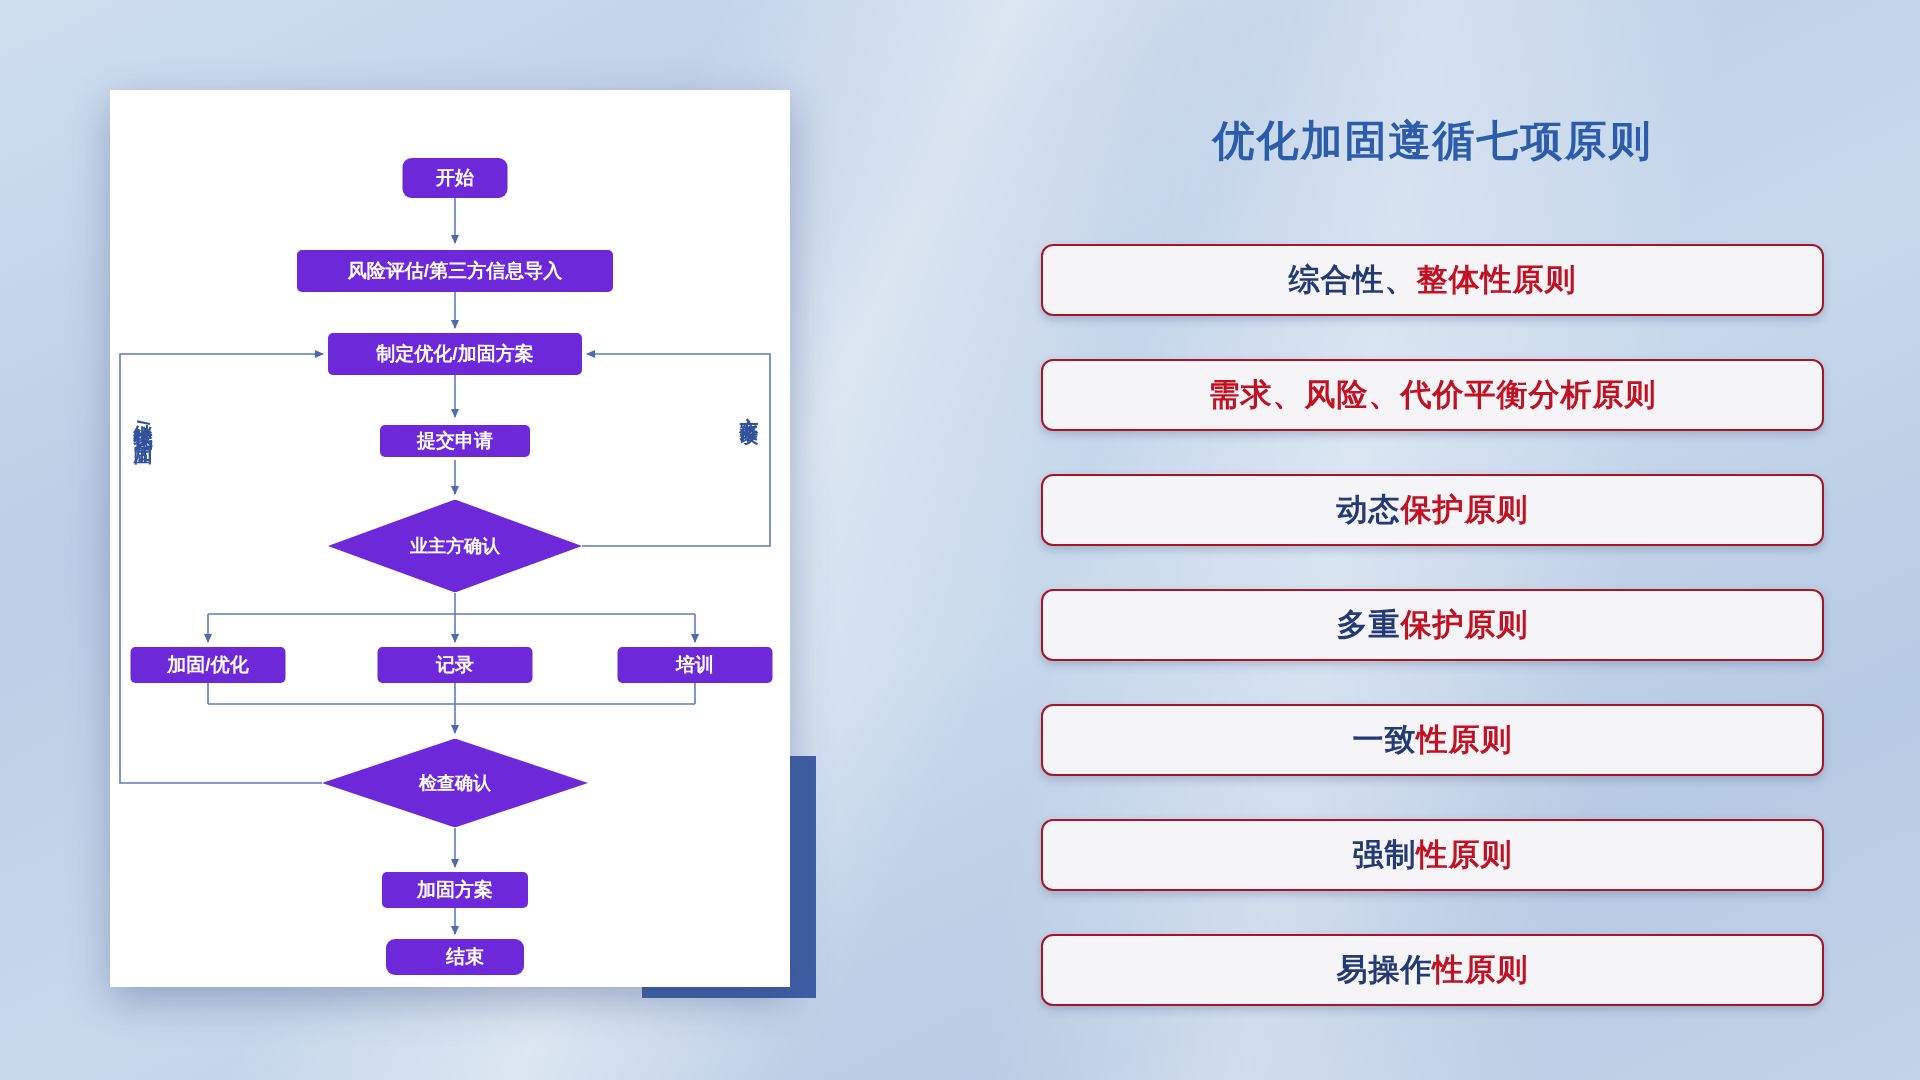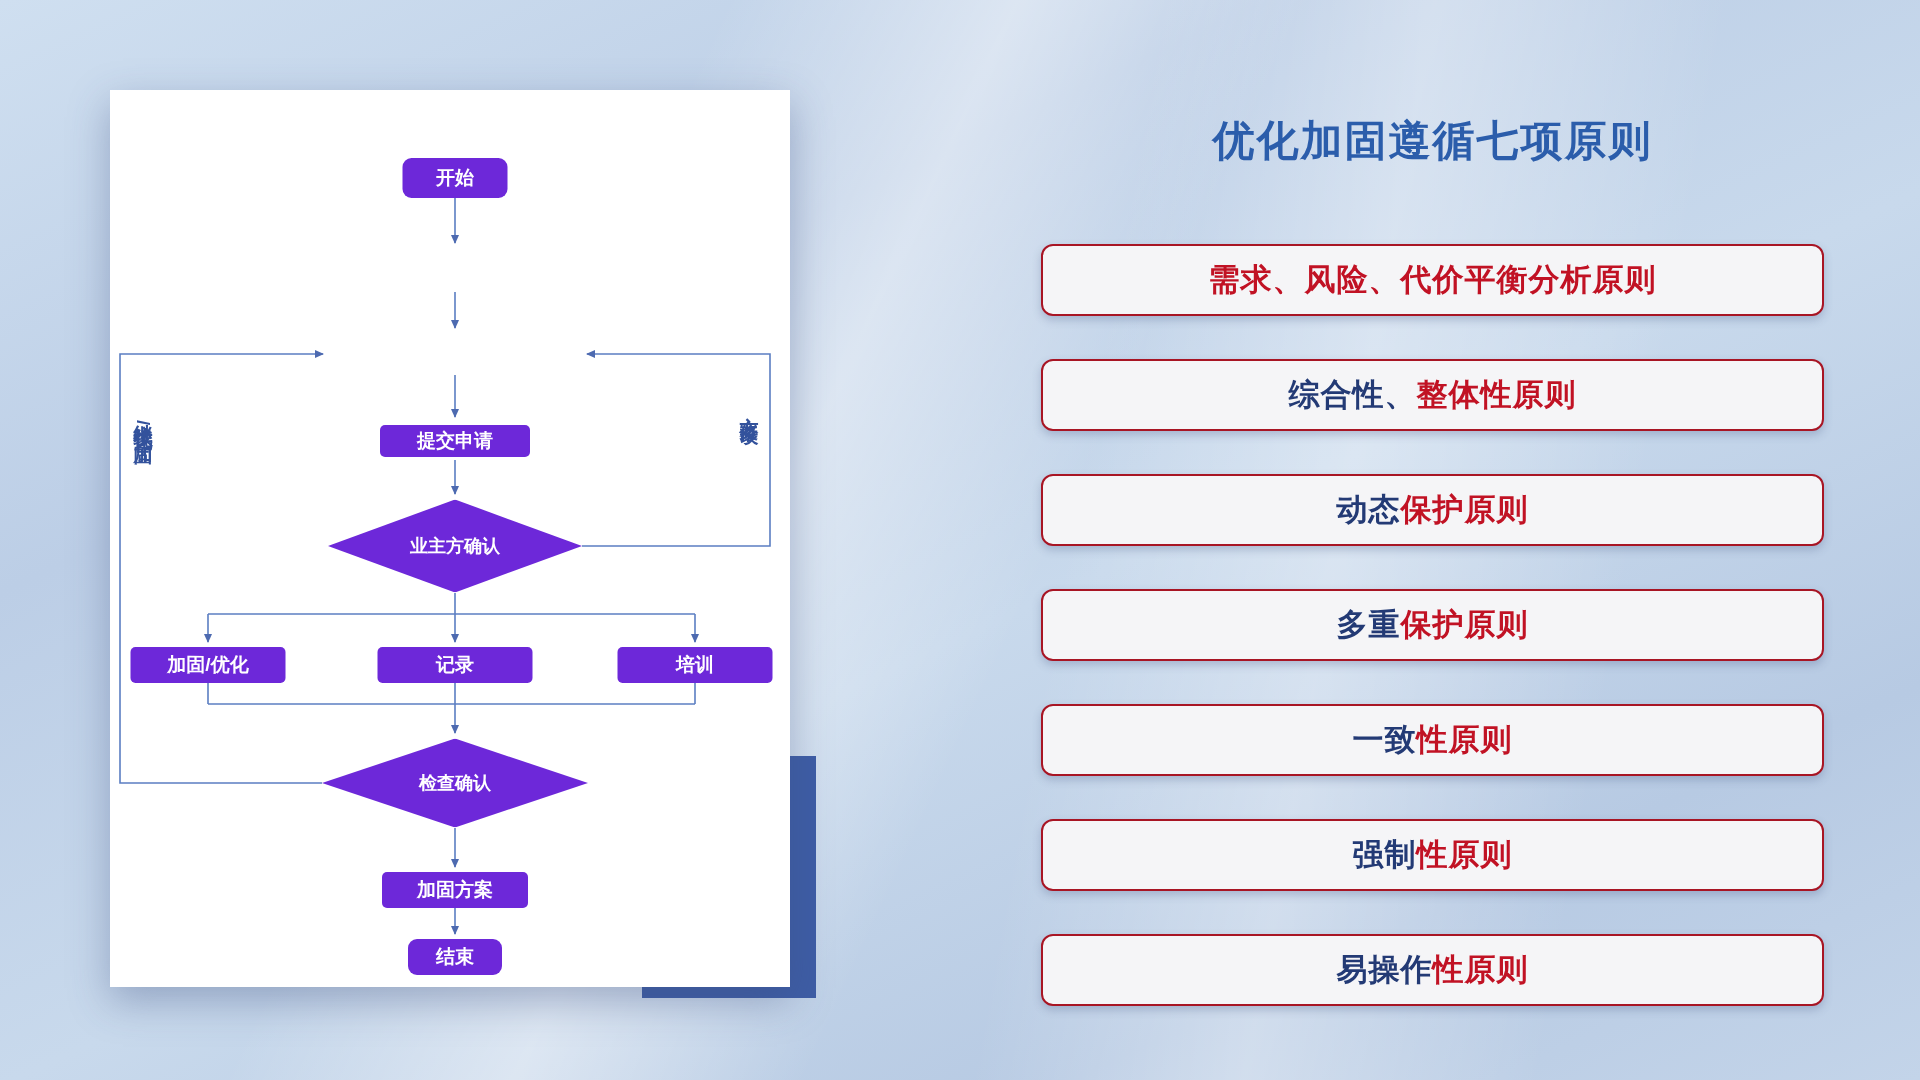--- a/index.html
+++ b/index.html
@@ -101,56 +101,58 @@
           <path d="M345 593 V643" marker-end="url(#arr)"></path>
           <path d="M345 738 V777" marker-end="url(#arr)"></path>
           <path d="M345 818 V844" marker-end="url(#arr)"></path>
           <path d="M472 456 H660 V264 H477" marker-end="url(#arr)"></path>
           <path d="M212 693 H10 V264 H213" marker-end="url(#arr)"></path>
         </g>
       </svg>
 
       <div class="node pillshape" style="left:345px;top:88px;width:105px;height:40px;">开始</div>
 
+      <div class="node" style="left:345px;top:181px;width:316px;height:42px;">风险评估/第三方信息导入</div>
 
+      <div class="node" style="left:345px;top:264px;width:254px;height:42px;">制定优化/加固方案</div>
 
       <div class="node" style="left:345px;top:351px;width:150px;height:32px;">提交申请</div>
 
       <div class="node diamond" style="left:345px;top:456px;width:254px;height:93px;">业主方确认</div>
 
       <div class="node" style="left:98px;top:575px;width:155px;height:36px;">加固/优化</div>
 
       <div class="node" style="left:345px;top:575px;width:155px;height:36px;">记录</div>
 
       <div class="node" style="left:585px;top:575px;width:155px;height:36px;">培训</div>
 
       <div class="node diamond" style="left:345px;top:693px;width:266px;height:89px;">检查确认</div>
 
       <div class="node" style="left:345px;top:800px;width:146px;height:36px;">加固方案</div>
 
-      <div class="node pillshape" style="left:345px;top:867px;width:94px;height:36px;">结束</div>
+      <div class="node pillshape" style="left:345px;top:867px;width:118px;height:36px;padding-left:20px;">结束</div>
 
       <div class="loop-label" style="left:24px;top:318px;">继续优化/加固</div>
 
       <div class="loop-label" style="left:630px;top:312px;">方案修改</div>
 
     </div>
   </div>
 
   <div class="panel">
     <div class="panel-title">优化加固遵循七项原则</div>
 
     <div class="pills">
       <div class="pill">
+        <span class="seg-blue">综合性、</span>
+          <span class="seg-red">整体性原则</span>
+      </div>
+      <div class="pill">
         <span class="seg-blue"></span>
           <span class="seg-red">需求、风险、代价平衡分析原则</span>
-      </div>
-      <div class="pill">
-        <span class="seg-blue">综合性、</span>
-          <span class="seg-red">整体性原则</span>
       </div>
       <div class="pill">
         <span class="seg-blue">动态</span>
           <span class="seg-red">保护原则</span>
       </div>
       <div class="pill">
         <span class="seg-blue">多重</span>
           <span class="seg-red">保护原则</span>
       </div>
       <div class="pill">

